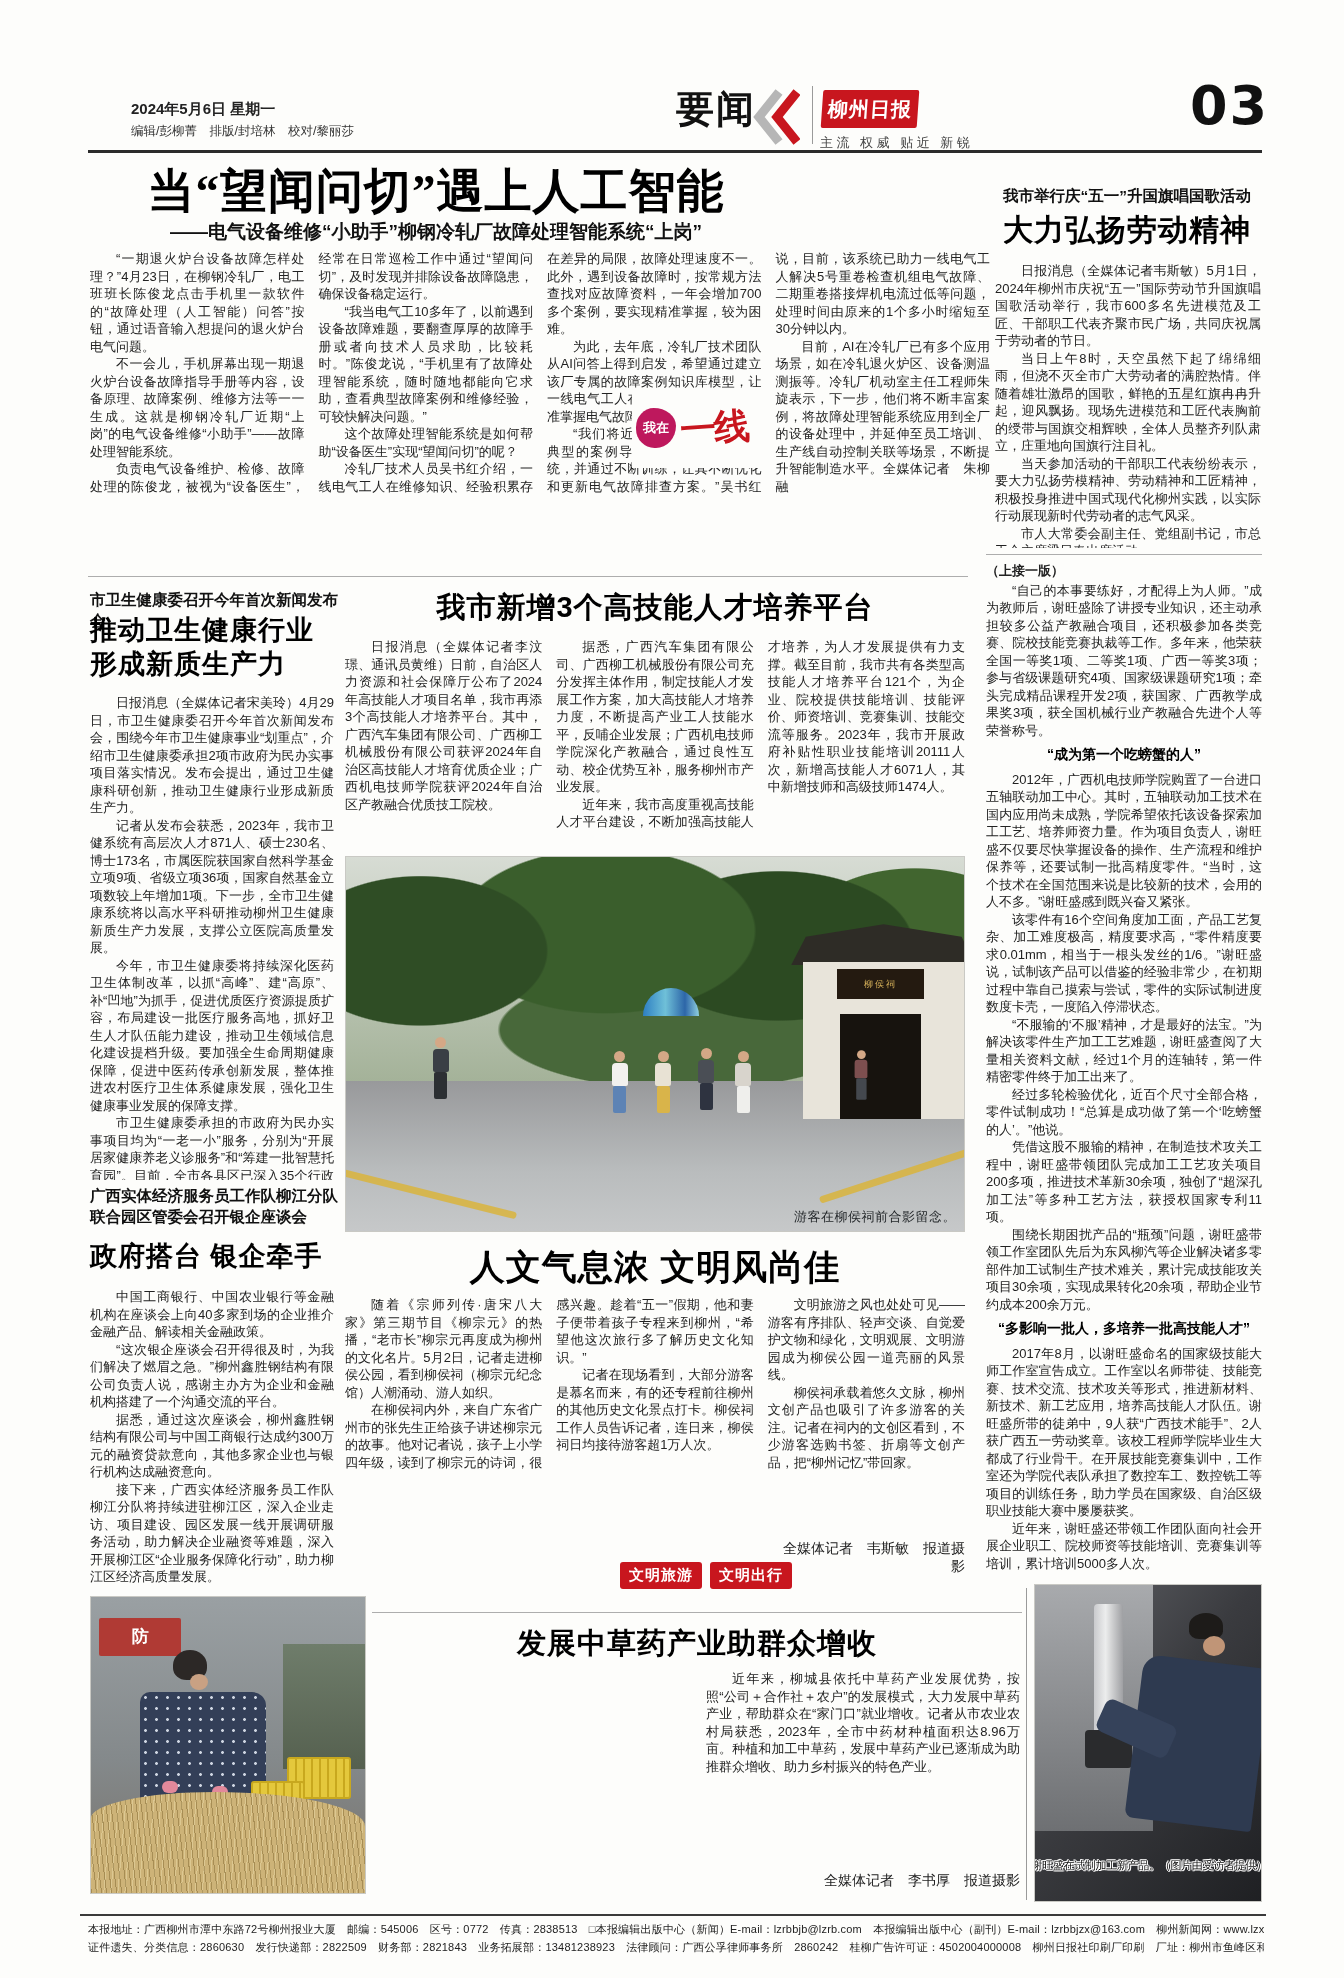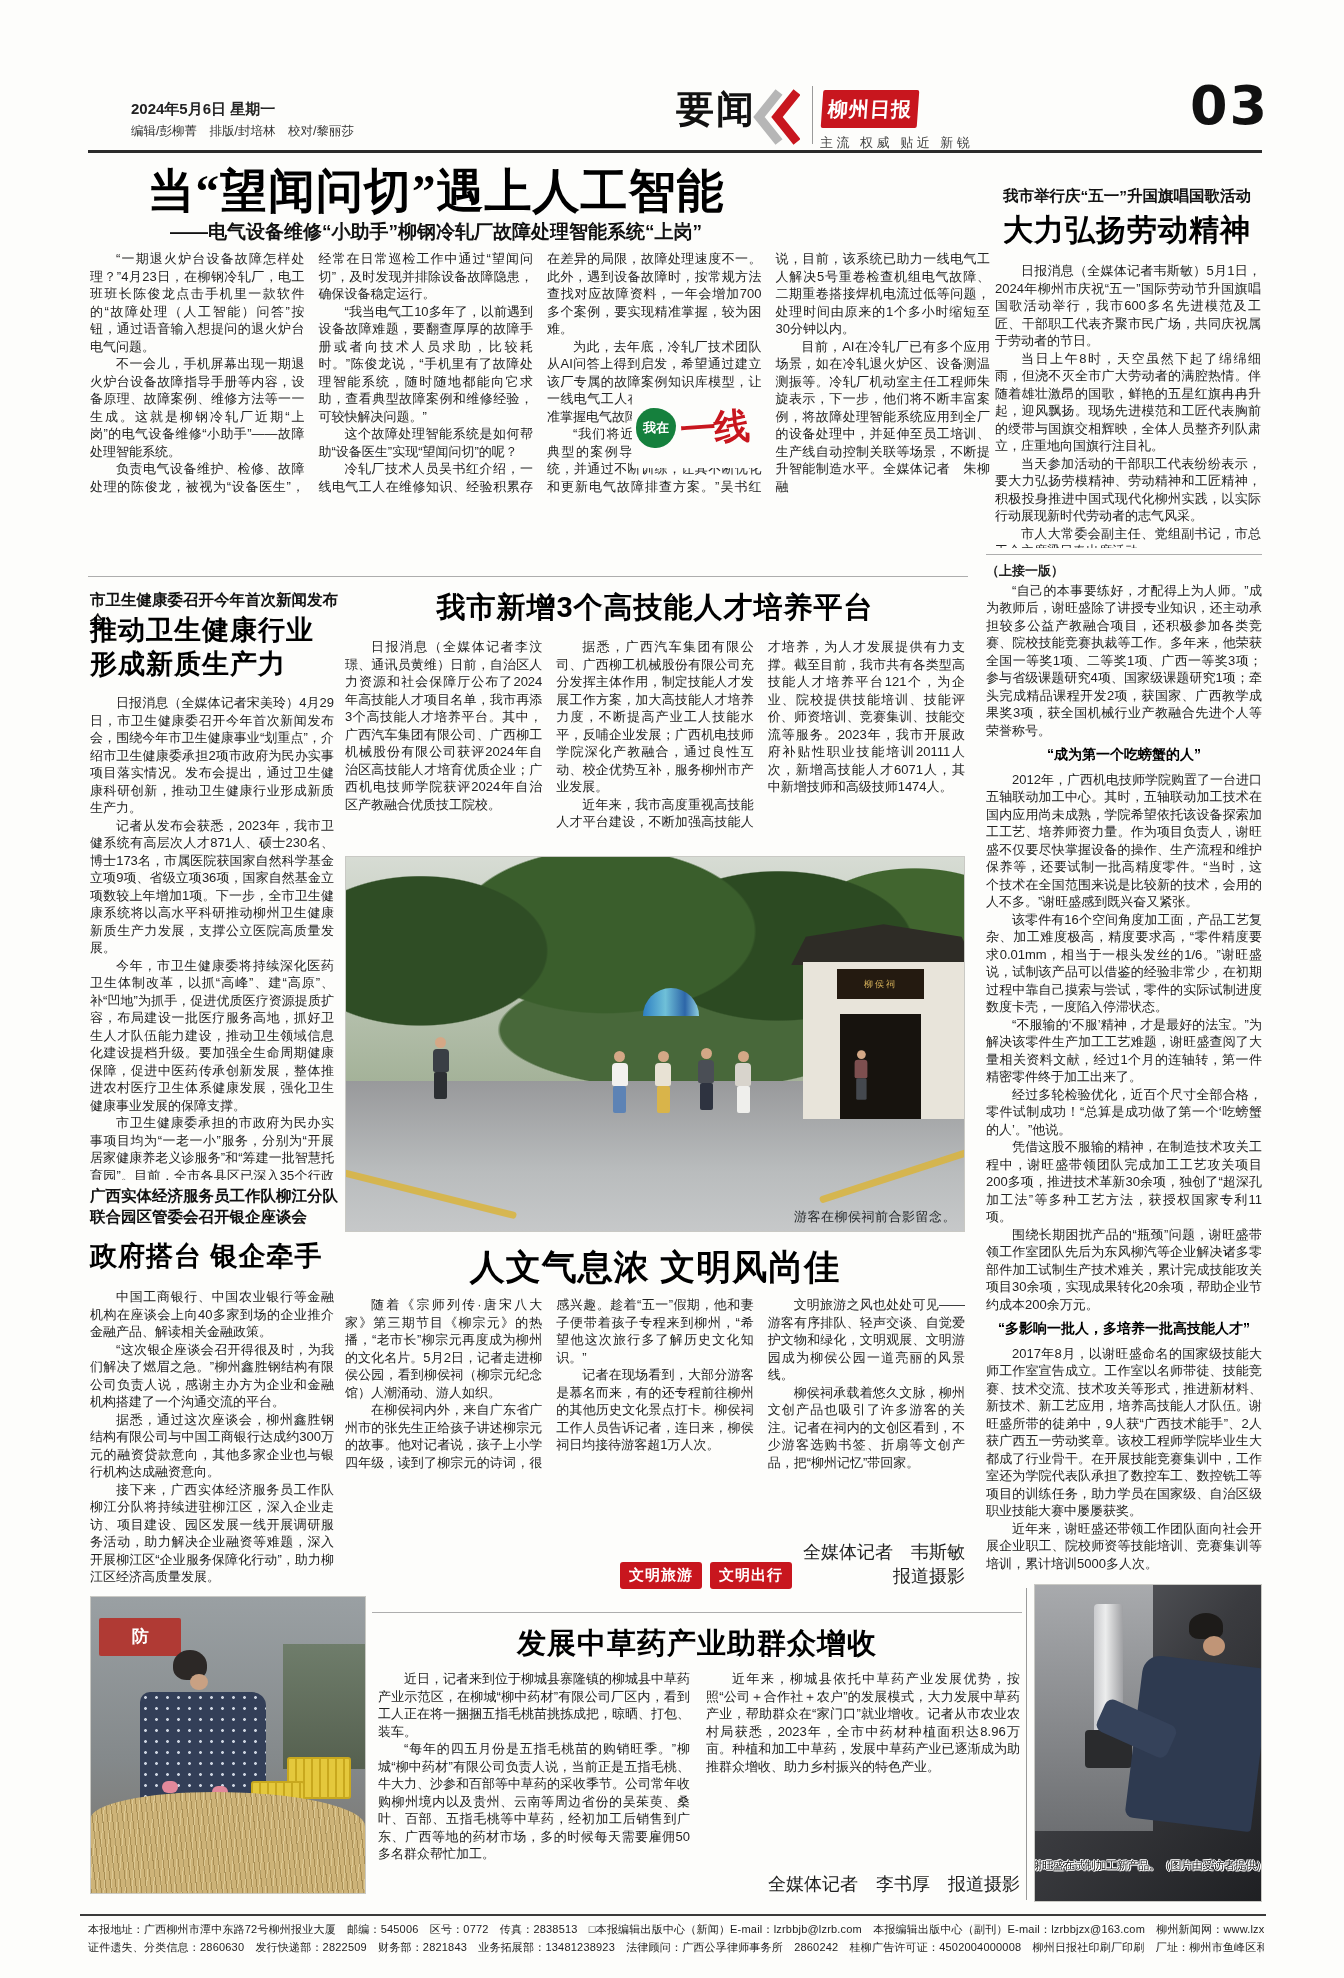--- a/index.html
+++ b/index.html
@@ -22,21 +22,21 @@
   .headline-xl{font-family:"Liberation Serif",serif;font-weight:900;font-size:47px;line-height:1.08;
     text-align:center;color:#000;letter-spacing:1px;}
   .subhead{font-size:19px;font-weight:bold;text-align:center;color:#111;}
   .headline-l{font-weight:900;font-size:30px;color:#000;letter-spacing:1px;}
   .headline-m{font-weight:900;font-size:27px;line-height:1.25;color:#000;letter-spacing:1px;}
   .center{text-align:center;}
   .body{font-size:13px;line-height:17.5px;text-align:justify;color:#222;overflow:hidden;}
   .body p{margin:0;text-indent:2em;}
   .cols4{column-count:4;column-gap:14px;}
   .cols3{column-count:3;column-gap:14px;}
-  .byline{font-size:18px;text-align:right;color:#222;background:#fdfdfb;}
+  .byline{font-size:14px;text-align:right;color:#222;background:#fdfdfb;}
   .inner-subhead{font-size:14px;font-weight:bold;text-align:center;margin:7px 0;color:#000;}
   .continued{font-size:13px;font-weight:bold;margin-bottom:2px;}
   
   .badge-wihl{background:#fdfdfb;display:flex;align-items:center;gap:4px;padding:4px;box-sizing:border-box;}
   .badge-map{width:40px;height:40px;border-radius:46% 58% 52% 48%/50% 46% 58% 50%;
     display:flex;align-items:center;justify-content:center;color:#fff;font-size:13px;font-weight:bold;line-height:14px;text-align:center;}
   .badge-line{font-family:"Liberation Serif",serif;font-weight:900;font-size:36px;transform:rotate(-4deg);letter-spacing:-2px;}
   .civ-badges{display:flex;gap:8px;background:#fdfdfb;padding:2px;}
   .civ-badges span{display:inline-flex;align-items:center;justify-content:center;width:82px;height:27px;
     color:#fff;font-size:15px;font-weight:bold;border-radius:3px;letter-spacing:1px;}
@@ -131,21 +131,21 @@
       <p>负责电气设备维护、检修、故障处理的陈俊龙，被视为“设备医生”，经常在日常巡检工作中通过“望闻问切”，及时发现并排除设备故障隐患，确保设备稳定运行。</p>
       <p>“我当电气工10多年了，以前遇到设备故障难题，要翻查厚厚的故障手册或者向技术人员求助，比较耗时。”陈俊龙说，“手机里有了故障处理智能系统，随时随地都能向它求助，查看典型故障案例和维修经验，可较快解决问题。”</p>
       <p>这个故障处理智能系统是如何帮助“设备医生”实现“望闻问切”的呢？</p>
       <p>冷轧厂技术人员吴书红介绍，一线电气工人在维修知识、经验积累存在差异的局限，故障处理速度不一。此外，遇到设备故障时，按常规方法查找对应故障资料，一年会增加700多个案例，要实现精准掌握，较为困难。</p>
       <p>为此，去年底，冷轧厂技术团队从AI问答上得到启发，希望通过建立该厂专属的故障案例知识库模型，让一线电气工人在手机上进行问答，精准掌握电气故障处理方法。</p>
       <p>“我们将近三年的2000多个较为典型的案例导入故障处理AI问答系统，并通过不断训练，让其不断优化和更新电气故障排查方案。”吴书红说，目前，该系统已助力一线电气工人解决5号重卷检查机组电气故障、二期重卷搭接焊机电流过低等问题，处理时间由原来的1个多小时缩短至30分钟以内。</p>
       <p>目前，AI在冷轧厂已有多个应用场景，如在冷轧退火炉区、设备测温测振等。冷轧厂机动室主任工程师朱旋表示，下一步，他们将不断丰富案例，将故障处理智能系统应用到全厂的设备处理中，并延伸至员工培训、生产线自动控制关联等场景，不断提升智能制造水平。全媒体记者　朱柳融</p>
     </div>
 
   <div class="abs badge-wihl" style="left:632px;top:388px;width:132px;height:80px;z-index:3;">
-    <span class="badge-map" style="background:#15803d;">我在</span>
+    <span class="badge-map" style="background:#be185d;">我在</span>
     <span class="badge-line" style="color:#c8161e;">一线</span>
   </div>
 
   <div class="abs kicker center" style="left:992px;top:186px;width:270px;">我市举行庆“五一”升国旗唱国歌活动</div>
   <div class="abs headline-l center" style="left:992px;top:210px;width:270px;">大力弘扬劳动精神</div>
   <div class="abs body" style="left:995px;top:262px;width:266px;height:286px;">
       <p>日报消息（全媒体记者韦斯敏）5月1日，2024年柳州市庆祝“五一”国际劳动节升国旗唱国歌活动举行，我市600多名先进模范及工匠、干部职工代表齐聚市民广场，共同庆祝属于劳动者的节日。</p>
       <p>当日上午8时，天空虽然下起了绵绵细雨，但浇不灭全市广大劳动者的满腔热情。伴随着雄壮激昂的国歌，鲜艳的五星红旗冉冉升起，迎风飘扬。现场先进模范和工匠代表胸前的绶带与国旗交相辉映，全体人员整齐列队肃立，庄重地向国旗行注目礼。</p>
       <p>当天参加活动的干部职工代表纷纷表示，要大力弘扬劳模精神、劳动精神和工匠精神，积极投身推进中国式现代化柳州实践，以实际行动展现新时代劳动者的志气风采。</p>
       <p>市人大常委会副主任、党组副书记，市总工会主席梁日春出席活动。</p>
@@ -261,24 +261,20 @@
       <p>柳侯祠承载着悠久文脉，柳州文创产品也吸引了许多游客的关注。记者在祠内的文创区看到，不少游客选购书签、折扇等文创产品，把“柳州记忆”带回家。</p>
     </div>
   <div class="abs byline" style="left:778px;top:1540px;width:187px;z-index:2;">全媒体记者　韦斯敏　报道摄影</div>
   <div class="abs civ-badges" style="left:618px;top:1560px;z-index:3;">
       <span style="background:#c8161e">文明旅游</span>
       <span style="background:#c8161e">文明出行</span>
     </div>
 
   <div class="abs thin-rule" style="left:372px;top:1612px;width:650px;height:1px;"></div>
   <div class="abs headline-l center" style="left:372px;top:1624px;width:650px;font-size:29px;">发展中草药产业助群众增收</div>
-  <div class="abs body" style="left:378px;top:1670px;width:312px;height:228px;">
-      <p>近日，记者来到位于柳城县寨隆镇的柳城县中草药产业示范区，在柳城“柳中药材”有限公司厂区内，看到工人正在将一捆捆五指毛桃苗挑拣成把，晾晒、打包、装车。</p>
-      <p>“每年的四五月份是五指毛桃苗的购销旺季。”柳城“柳中药材”有限公司负责人说，当前正是五指毛桃、牛大力、沙参和百部等中草药的采收季节。公司常年收购柳州境内以及贵州、云南等周边省份的吴茱萸、桑叶、百部、五指毛桃等中草药，经初加工后销售到广东、广西等地的药材市场，多的时候每天需要雇佣50多名群众帮忙加工。</p>
-    </div>
   <div class="abs body" style="left:706px;top:1670px;width:314px;height:208px;">
       <p>近年来，柳城县依托中草药产业发展优势，按照“公司＋合作社＋农户”的发展模式，大力发展中草药产业，帮助群众在“家门口”就业增收。记者从市农业农村局获悉，2023年，全市中药材种植面积达8.96万亩。种植和加工中草药，发展中草药产业已逐渐成为助推群众增收、助力乡村振兴的特色产业。</p>
     </div>
   <div class="abs byline" style="left:706px;top:1872px;width:314px;">全媒体记者　李书厚　报道摄影</div>
   <div class="abs vrule" style="left:1026px;top:1588px;height:312px;"></div>
 
   <div class="abs photo" style="left:90px;top:1596px;width:276px;height:298px;">
     <div class="fp-bg"></div>
     <div class="fp-banner">防</div>
     <div class="fp-machine"></div>

